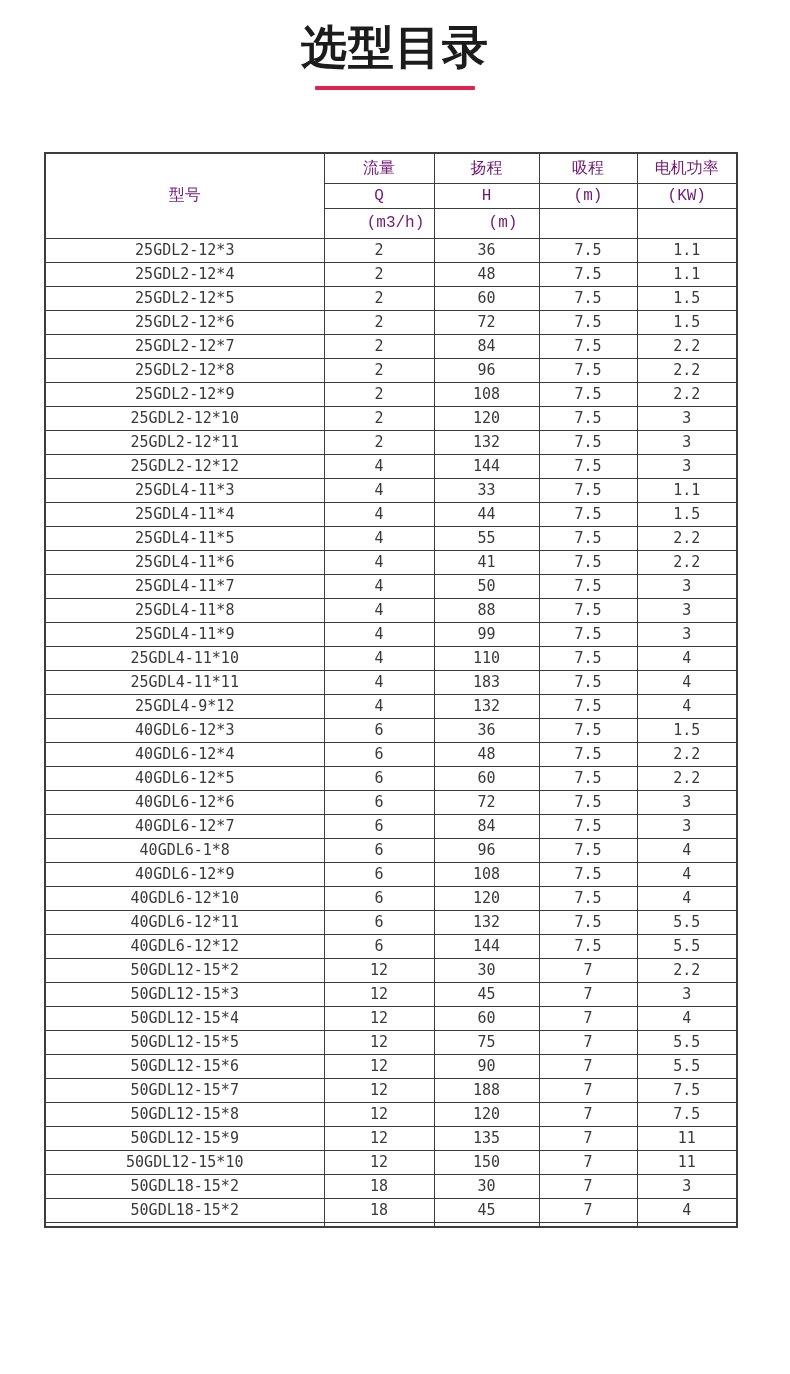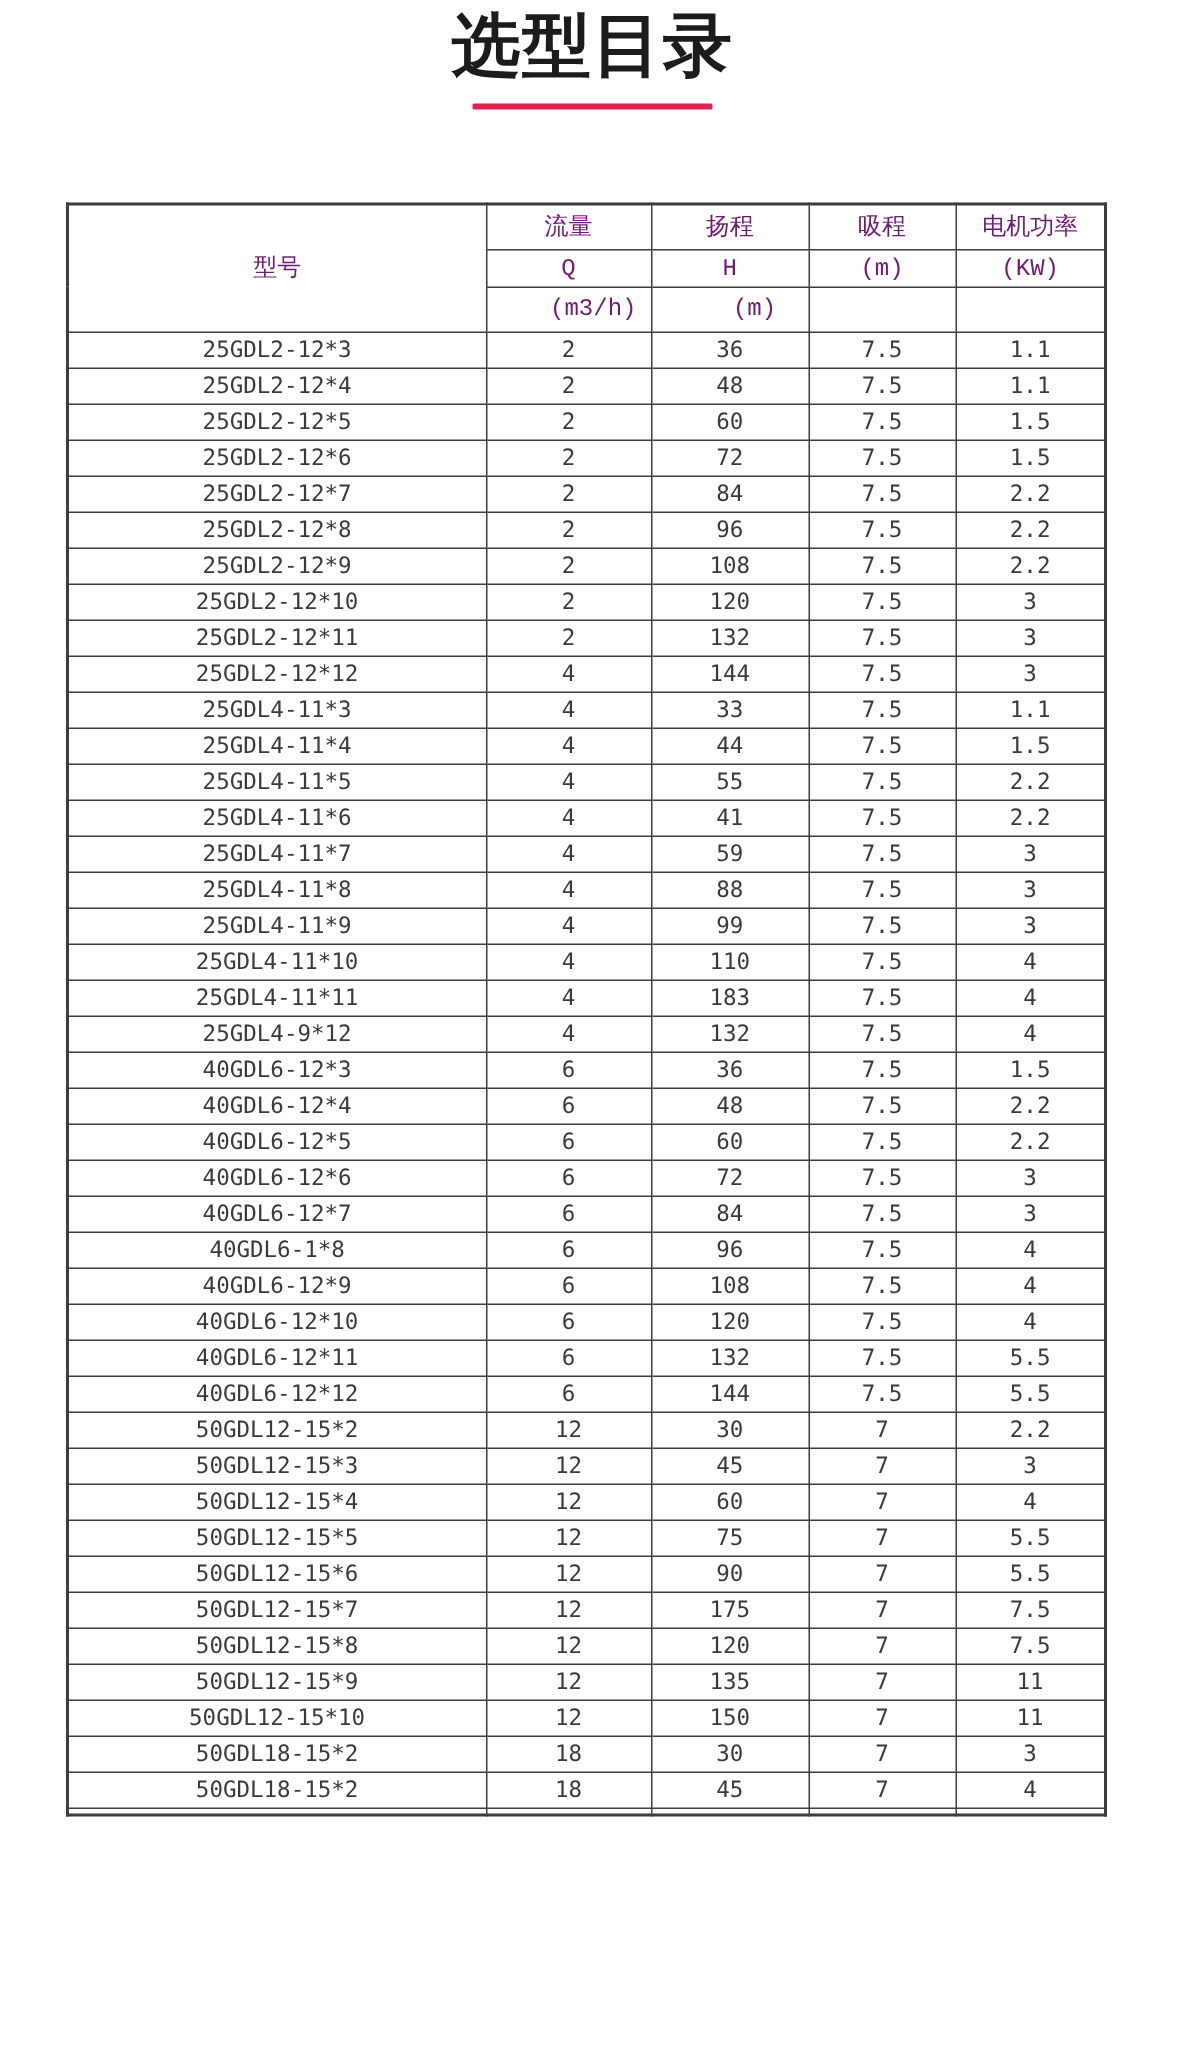--- a/index.html
+++ b/index.html
@@ -9,21 +9,21 @@
   }
   body {
     width: 790px;
     height: 1374px;
     overflow: hidden;
     font-family: "DejaVu Sans Mono", "Liberation Mono", monospace;
     -webkit-font-smoothing: antialiased;
   }
   .page-title {
     margin: 0;
-    padding-top: 4px;
+    padding-top: 21px;
     text-align: center;
     font-family: "Liberation Sans", "DejaVu Sans", sans-serif;
     font-size: 46px;
     line-height: 1.15;
     font-weight: bold;
     color: #1c1c1c;
     letter-spacing: 1px;
   }
   .title-underline {
     width: 160px;
@@ -193,21 +193,21 @@
       <tr>
         <td>25GDL4-11*6</td>
         <td>4</td>
         <td>41</td>
         <td>7.5</td>
         <td>2.2</td>
       </tr>
       <tr>
         <td>25GDL4-11*7</td>
         <td>4</td>
-        <td>59</td>
+        <td>50</td>
         <td>7.5</td>
         <td>3</td>
       </tr>
       <tr>
         <td>25GDL4-11*8</td>
         <td>4</td>
         <td>88</td>
         <td>7.5</td>
         <td>3</td>
       </tr>
@@ -340,21 +340,21 @@
       <tr>
         <td>50GDL12-15*6</td>
         <td>12</td>
         <td>90</td>
         <td>7</td>
         <td>5.5</td>
       </tr>
       <tr>
         <td>50GDL12-15*7</td>
         <td>12</td>
-        <td>175</td>
+        <td>188</td>
         <td>7</td>
         <td>7.5</td>
       </tr>
       <tr>
         <td>50GDL12-15*8</td>
         <td>12</td>
         <td>120</td>
         <td>7</td>
         <td>7.5</td>
       </tr>

